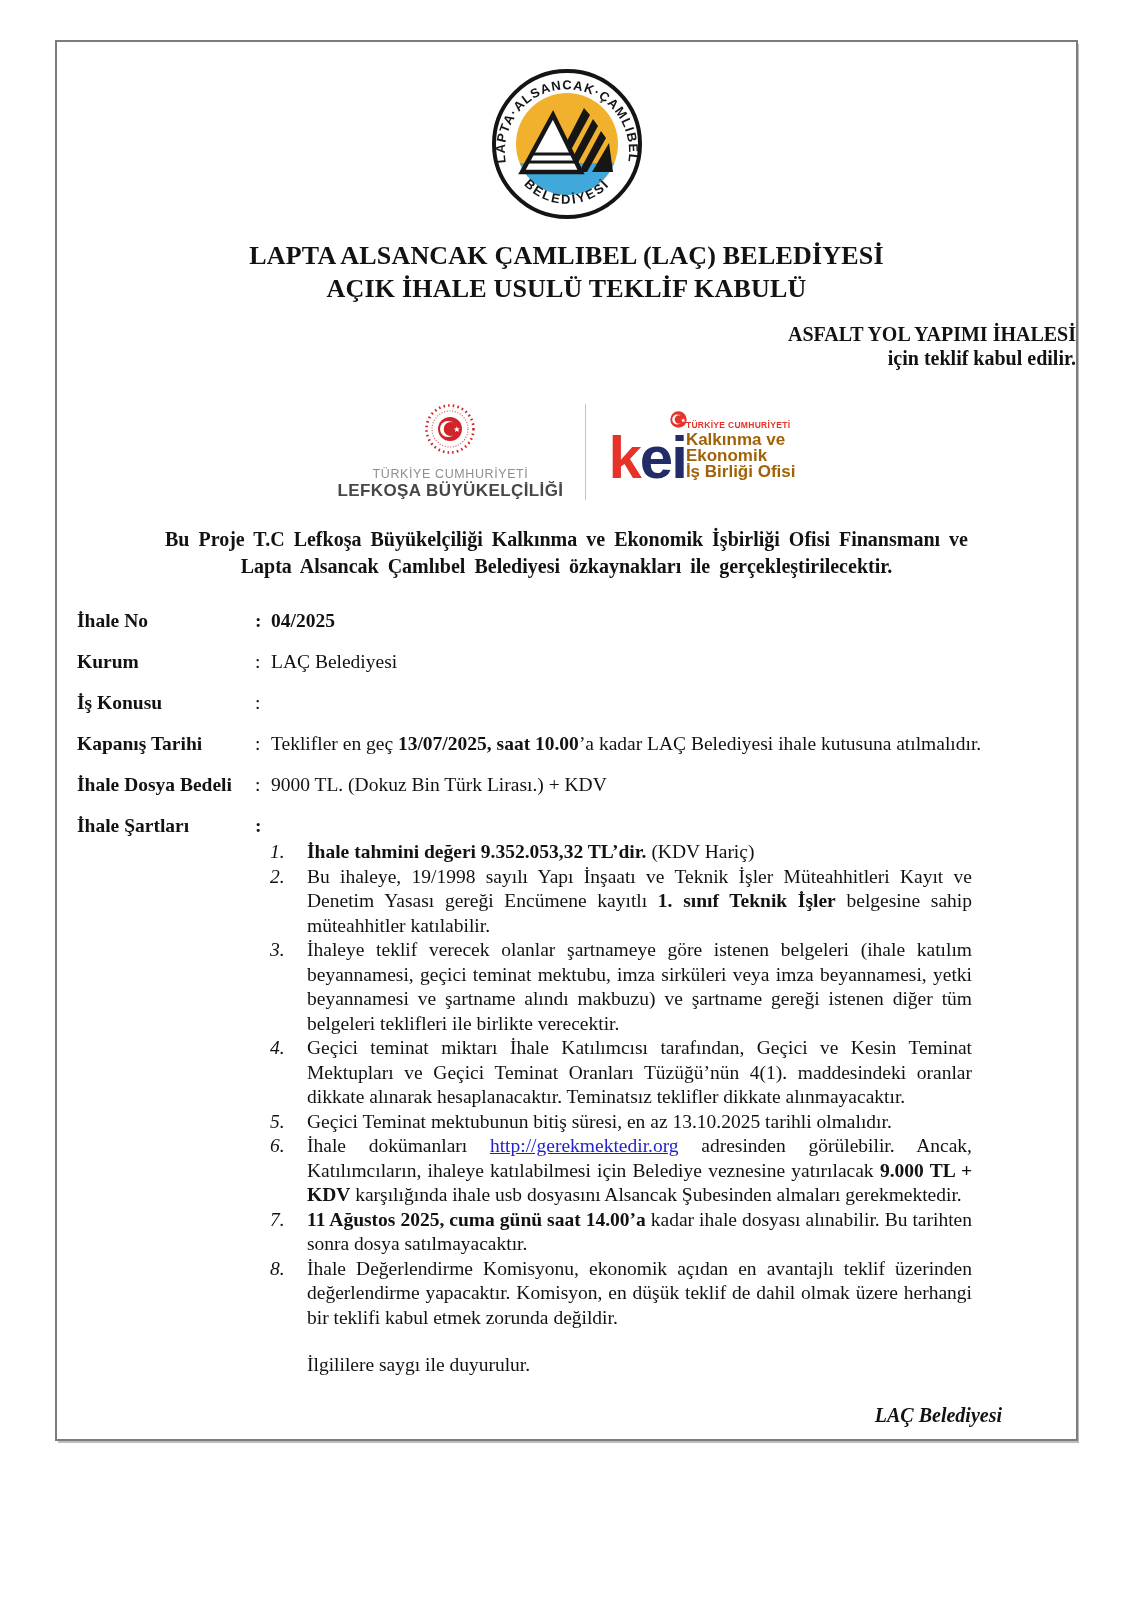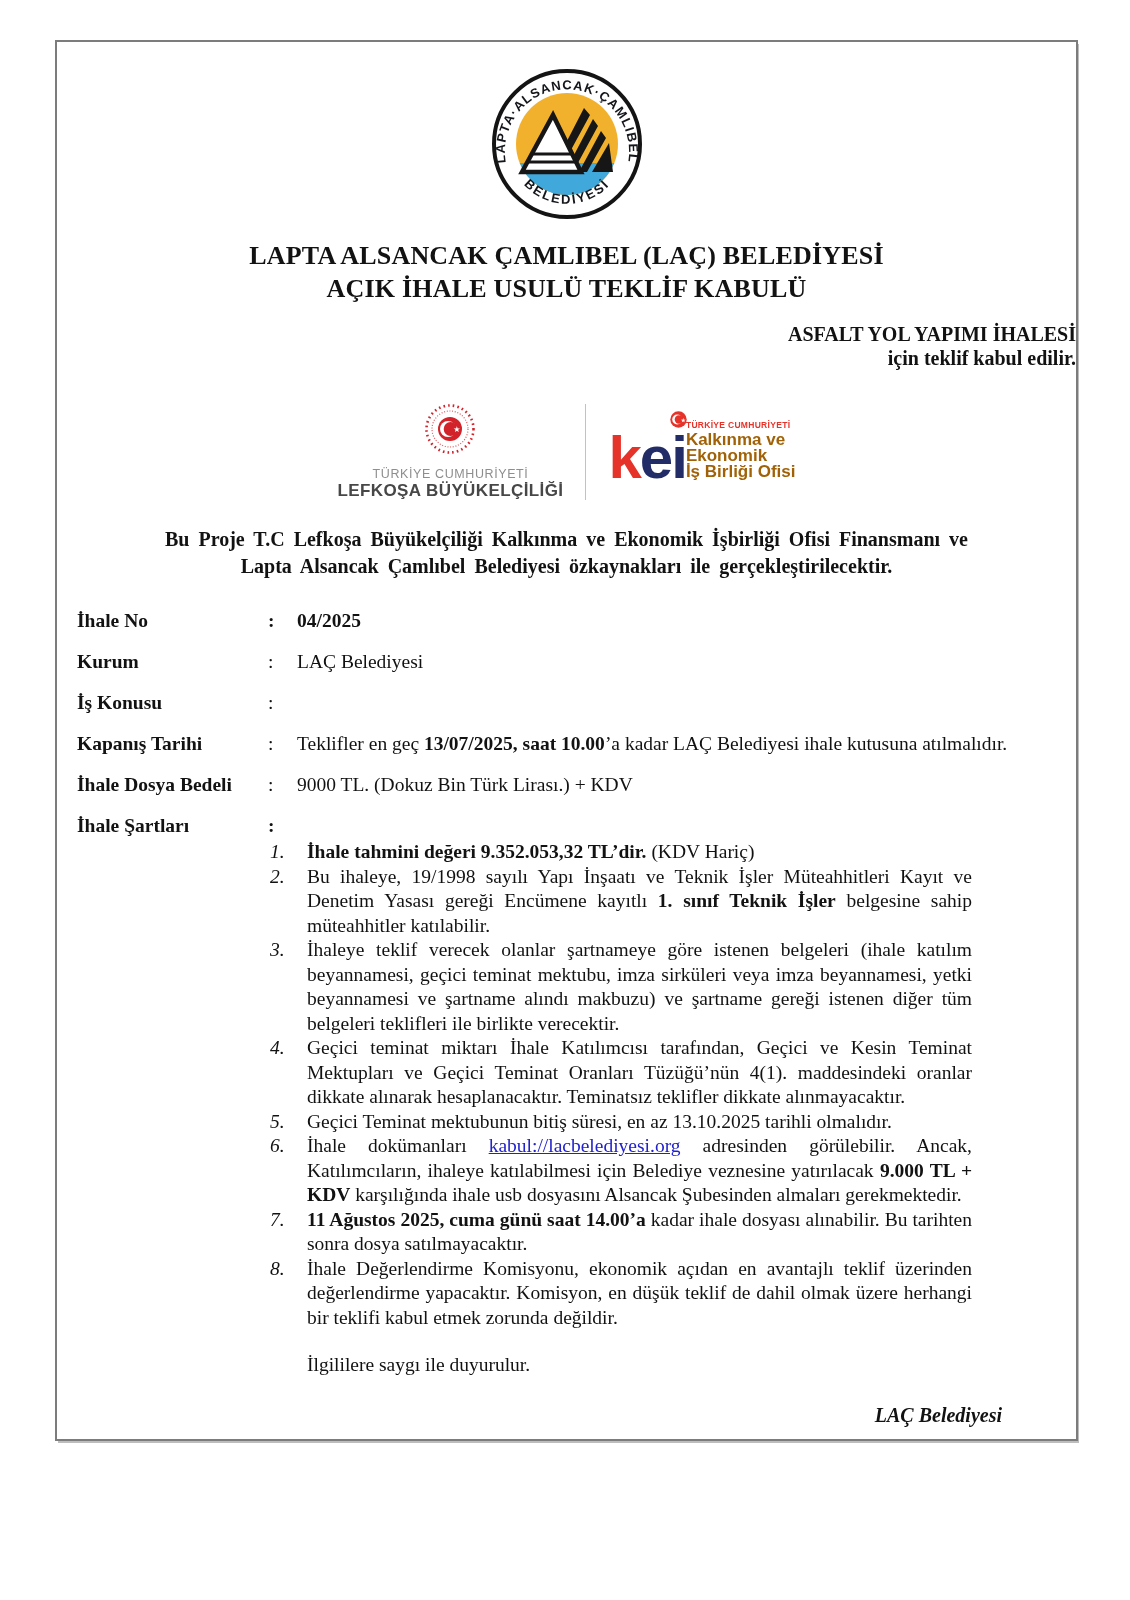--- a/index.html
+++ b/index.html
@@ -33,21 +33,21 @@
   .kei-word .e { color:#222D67; }
   .kei-word .i { color:#222D67; position:relative; }
   .kei-dot { position:absolute; left:-1px; top:-13px; width:17px; height:17px; }
   .kei-side { display:flex; flex-direction:column; padding-bottom:4px; }
   .kei-side .tc { color:#E6332A; font-size:8.5px; font-weight:bold; letter-spacing:.3px; margin-bottom:2px; }
   .kei-side .l { color:#a16207; font-size:17px; font-weight:bold; line-height:16px; }
   
   .financing { margin-top:24px; text-align:center; font-weight:bold; font-size:20px; line-height:27px; word-spacing:4px; }
   
   .info { margin:28px 18px 0 20px; font-size:19.5px; }
-  .kv { display:grid; grid-template-columns:178px 16px 1fr; line-height:25px; margin-bottom:16px;gap:13px; }
+  .kv { display:grid; grid-template-columns:178px 16px 1fr; line-height:25px; margin-bottom:16px; }
   .kv .lab { font-weight:bold; }
   .kv.tight { margin-bottom:0; }
   .b { font-weight:bold; }
   
   .conds { margin:2px 0 0 213px; width:702px; padding:0; list-style:none; font-size:19.5px; line-height:24.5px; }
   .conds li { display:grid; grid-template-columns:37px 1fr; }
   .conds .num { font-style:italic; }
   .conds .txt { text-align:justify; }
   a.doclink { color:#2222CC; text-decoration:underline; }
   .closing { margin:24px 0 0 250px; font-size:19.5px; }
@@ -180,21 +180,21 @@
     <li>
       <span class="num">4.</span>
       <div class="txt">Geçici teminat miktarı İhale Katılımcısı tarafından, Geçici ve Kesin Teminat Mektupları ve Geçici Teminat Oranları Tüzüğü’nün 4(1). maddesindeki oranlar dikkate alınarak hesaplanacaktır. Teminatsız teklifler dikkate alınmayacaktır.</div>
     </li>
     <li>
       <span class="num">5.</span>
       <div class="txt">Geçici Teminat mektubunun bitiş süresi, en az 13.10.2025 tarihli olmalıdır.</div>
     </li>
     <li>
       <span class="num">6.</span>
-      <div class="txt"><span>İhale dokümanları </span><a class="doclink" href="#">kabul://lacbelediyesi.org</a><span> adresinden görülebilir. Ancak, Katılımcıların, ihaleye katılabilmesi için Belediye veznesine yatırılacak </span><span class="b">9.000 TL + KDV</span><span> karşılığında ihale usb dosyasını Alsancak Şubesinden almaları gerekmektedir.</span></div>
+      <div class="txt"><span>İhale dokümanları </span><a class="doclink" href="#">http://gerekmektedir.org</a><span> adresinden görülebilir. Ancak, Katılımcıların, ihaleye katılabilmesi için Belediye veznesine yatırılacak </span><span class="b">9.000 TL + KDV</span><span> karşılığında ihale usb dosyasını Alsancak Şubesinden almaları gerekmektedir.</span></div>
     </li>
     <li>
       <span class="num">7.</span>
       <div class="txt"><span class="b">11 Ağustos 2025, cuma günü saat 14.00’a</span><span> kadar ihale dosyası alınabilir. Bu tarihten sonra dosya satılmayacaktır.</span></div>
     </li>
     <li>
       <span class="num">8.</span>
       <div class="txt">İhale Değerlendirme Komisyonu, ekonomik açıdan en avantajlı teklif üzerinden değerlendirme yapacaktır. Komisyon, en düşük teklif de dahil olmak üzere herhangi bir teklifi kabul etmek zorunda değildir.</div>
     </li>
   </ol>

